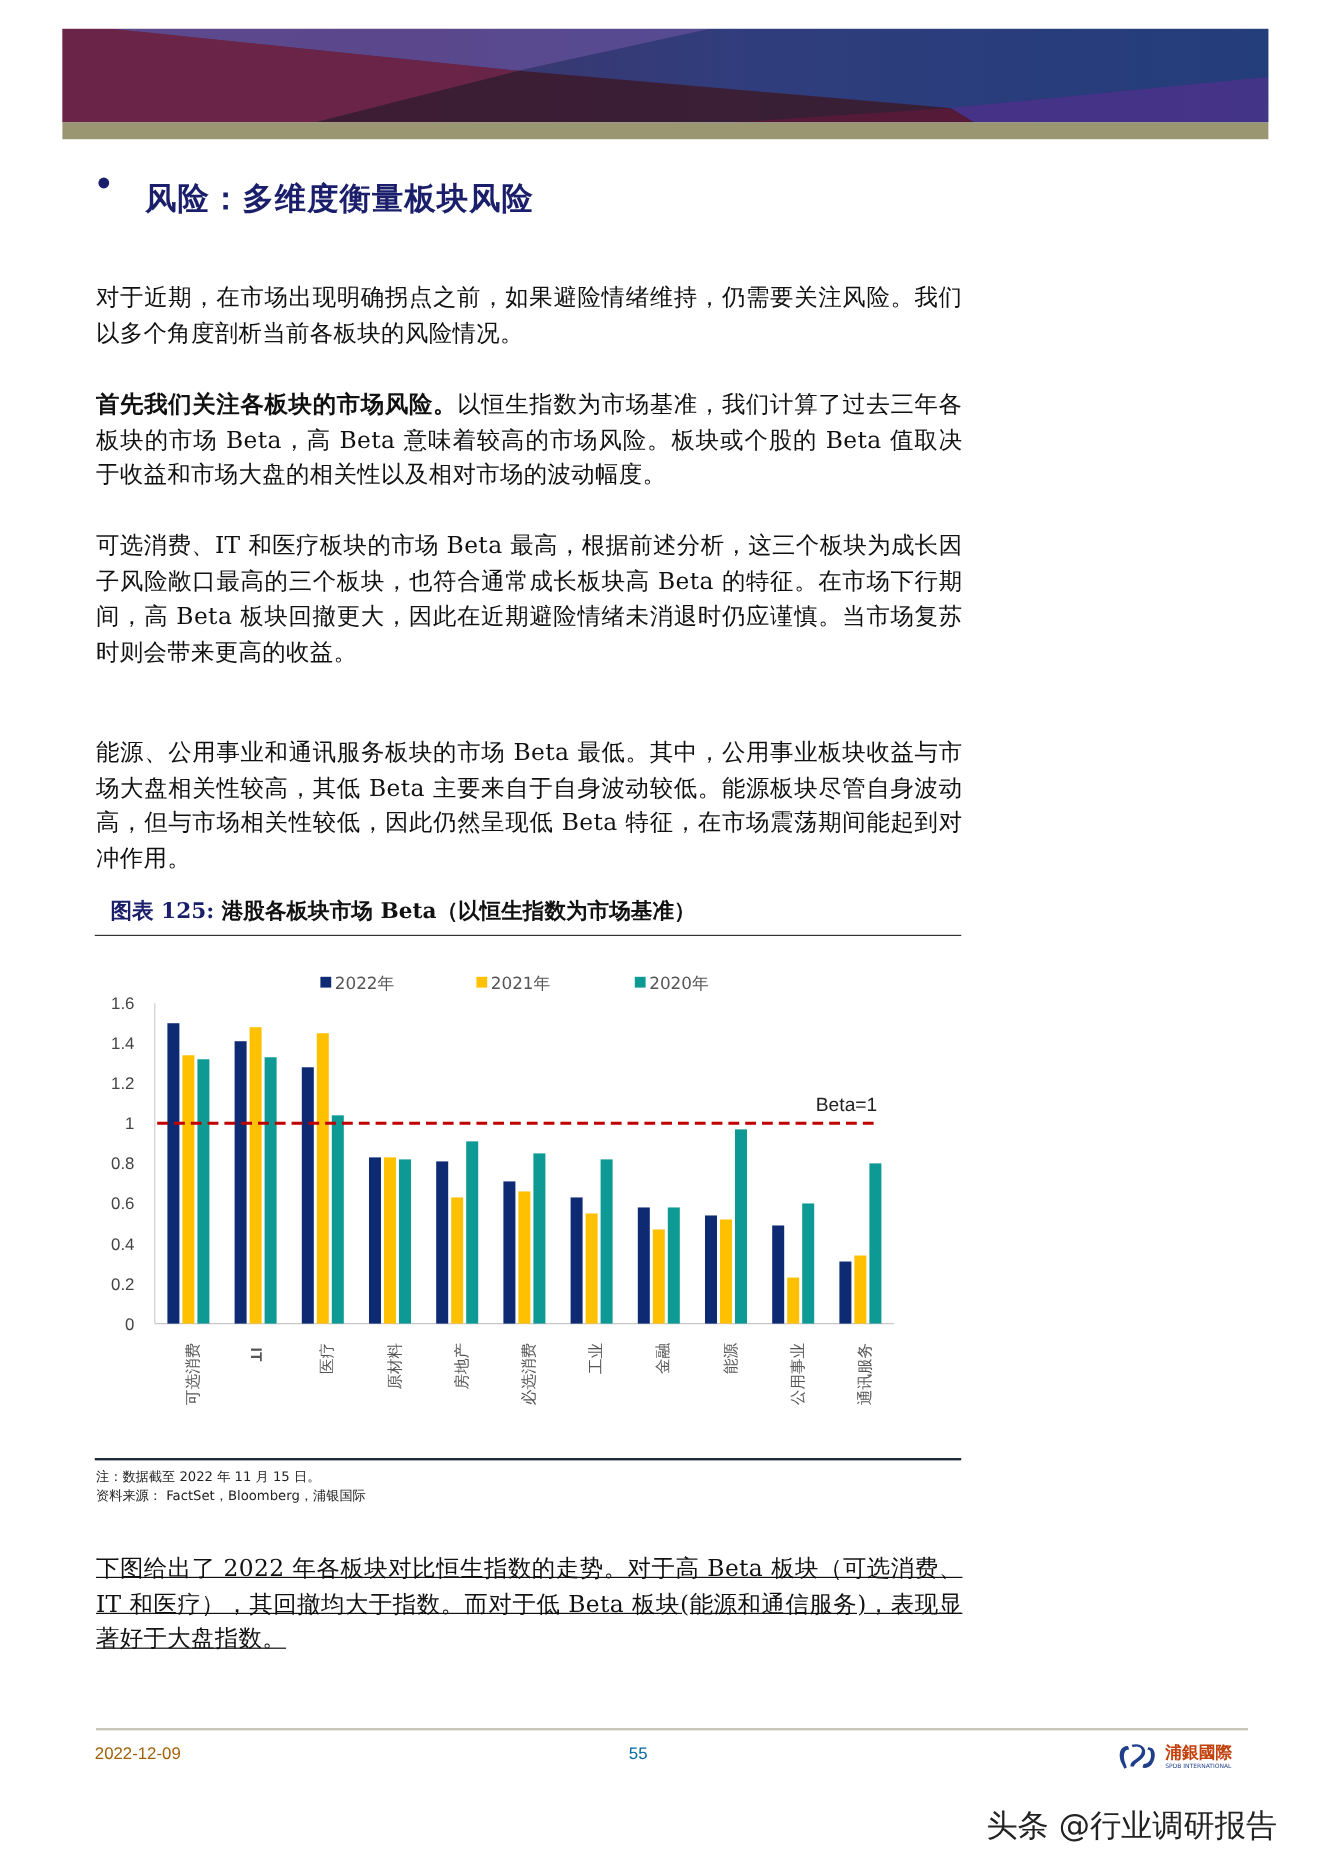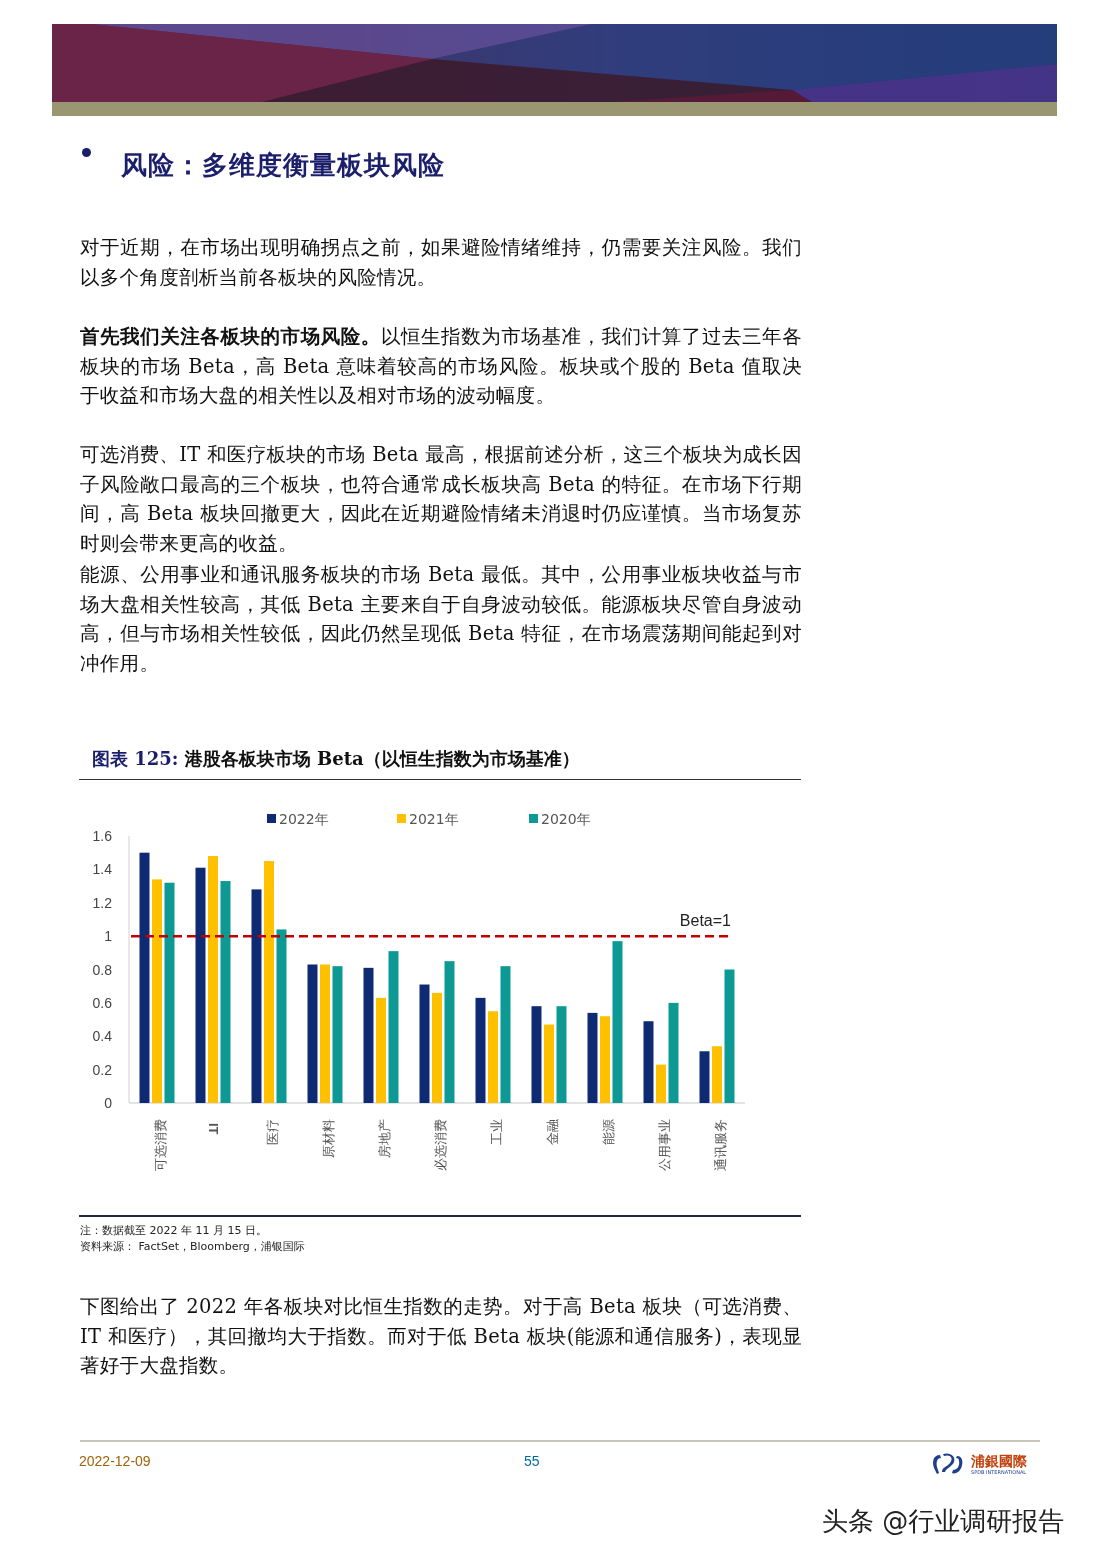--- a/index.html
+++ b/index.html
@@ -49,21 +49,21 @@
 <div class="section-title">
   <span class="bullet"></span>
   <span>风险：多维度衡量板块风险</span>
 </div>
 
 <div class="para" style="top:233px;">对于近期，在市场出现明确拐点之前，如果避险情绪维持，仍需要关注风险。我们以多个角度剖析当前各板块的风险情况。</div>
 <div class="para" style="top:322px;">
   <b>首先我们关注各板块的市场风险。</b><span>以恒生指数为市场基准，我们计算了过去三年各板块的市场 Beta，高 Beta 意味着较高的市场风险。板块或个股的 Beta 值取决于收益和市场大盘的相关性以及相对市场的波动幅度。</span>
 </div>
 <div class="para" style="top:440px;">可选消费、IT 和医疗板块的市场 Beta 最高，根据前述分析，这三个板块为成长因子风险敞口最高的三个板块，也符合通常成长板块高 Beta 的特征。在市场下行期间，高 Beta 板块回撤更大，因此在近期避险情绪未消退时仍应谨慎。当市场复苏时则会带来更高的收益。</div>
-<div class="para" style="top:560px;">能源、公用事业和通讯服务板块的市场 Beta 最低。其中，公用事业板块收益与市场大盘相关性较高，其低 Beta 主要来自于自身波动较低。能源板块尽管自身波动高，但与市场相关性较低，因此仍然呈现低 Beta 特征，在市场震荡期间能起到对冲作用。</div>
+<div class="para" style="top:612px;">能源、公用事业和通讯服务板块的市场 Beta 最低。其中，公用事业板块收益与市场大盘相关性较高，其低 Beta 主要来自于自身波动较低。能源板块尽管自身波动高，但与市场相关性较低，因此仍然呈现低 Beta 特征，在市场震荡期间能起到对冲作用。</div>
 
 <div class="fig-title">
   <span class="num">图表 125:</span>
   <span>港股各板块市场 Beta（以恒生指数为市场基准）</span>
 </div>
 <div class="rule" style="top:779px;"></div>
 
 <div class="chart">
   <svg id="chart-svg" width="720" height="410" viewBox="0 0 720 410">
       <text x="32" y="308" text-anchor="end" font-size="14" fill="#444" font-family="Liberation Sans, sans-serif">0</text>
@@ -129,21 +129,21 @@
       <text x="329" y="24" font-size="14" fill="#555" font-family="DejaVu Sans, sans-serif">2021年</text>
       <rect x="449" y="14" width="9" height="9" fill="#0d9a94"></rect>
       <text x="461" y="24" font-size="14" fill="#555" font-family="DejaVu Sans, sans-serif">2020年</text>
     </svg>
 </div>
 
 <div class="rule thick" style="top:1215px;"></div>
 <div class="note" style="top:1223px;">注：数据截至 2022 年 11 月 15 日。</div>
 <div class="note" style="top:1224px;margin-top:15px;">资料来源： FactSet，Bloomberg，浦银国际</div>
 
-<div class="para" style="top:1292px;">下图给出了 2022 年各板块对比恒生指数的走势。对于高 Beta 板块（可选消费、IT 和医疗），其回撤均大于指数。而对于低 Beta 板块(能源和通信服务)，表现显著好于大盘指数。</div>
+<div class="para" style="top:1292px;text-decoration:underline;">下图给出了 2022 年各板块对比恒生指数的走势。对于高 Beta 板块（可选消费、IT 和医疗），其回撤均大于指数。而对于低 Beta 板块(能源和通信服务)，表现显著好于大盘指数。</div>
 
 <div class="footer-rule"></div>
 <div class="footer-date">2022-12-09</div>
 <div class="footer-page">55</div>
 <div class="logo">
   <svg width="36" height="24" viewBox="0 0 36 24">
     <path d="M10 3 C3 3 2 10 4 16 L7 22 L9 21 L7 15 C6 10 7 6 11 6 Z" fill="#1f3f8a"></path>
     <path d="M14 4 C20 2 24 6 20 11 C17 15 12 15 12 20 L15 20 C16 16 22 15 24 10 C26 4 20 0 13 2 Z" fill="#1f3f8a"></path>
     <path d="M27 4 C33 4 34 12 30 18 C28 21 24 22 22 21 L23 18 C27 18 30 14 29 9 C29 7 28 6 26 6 Z" fill="#1f3f8a"></path>
   </svg>

